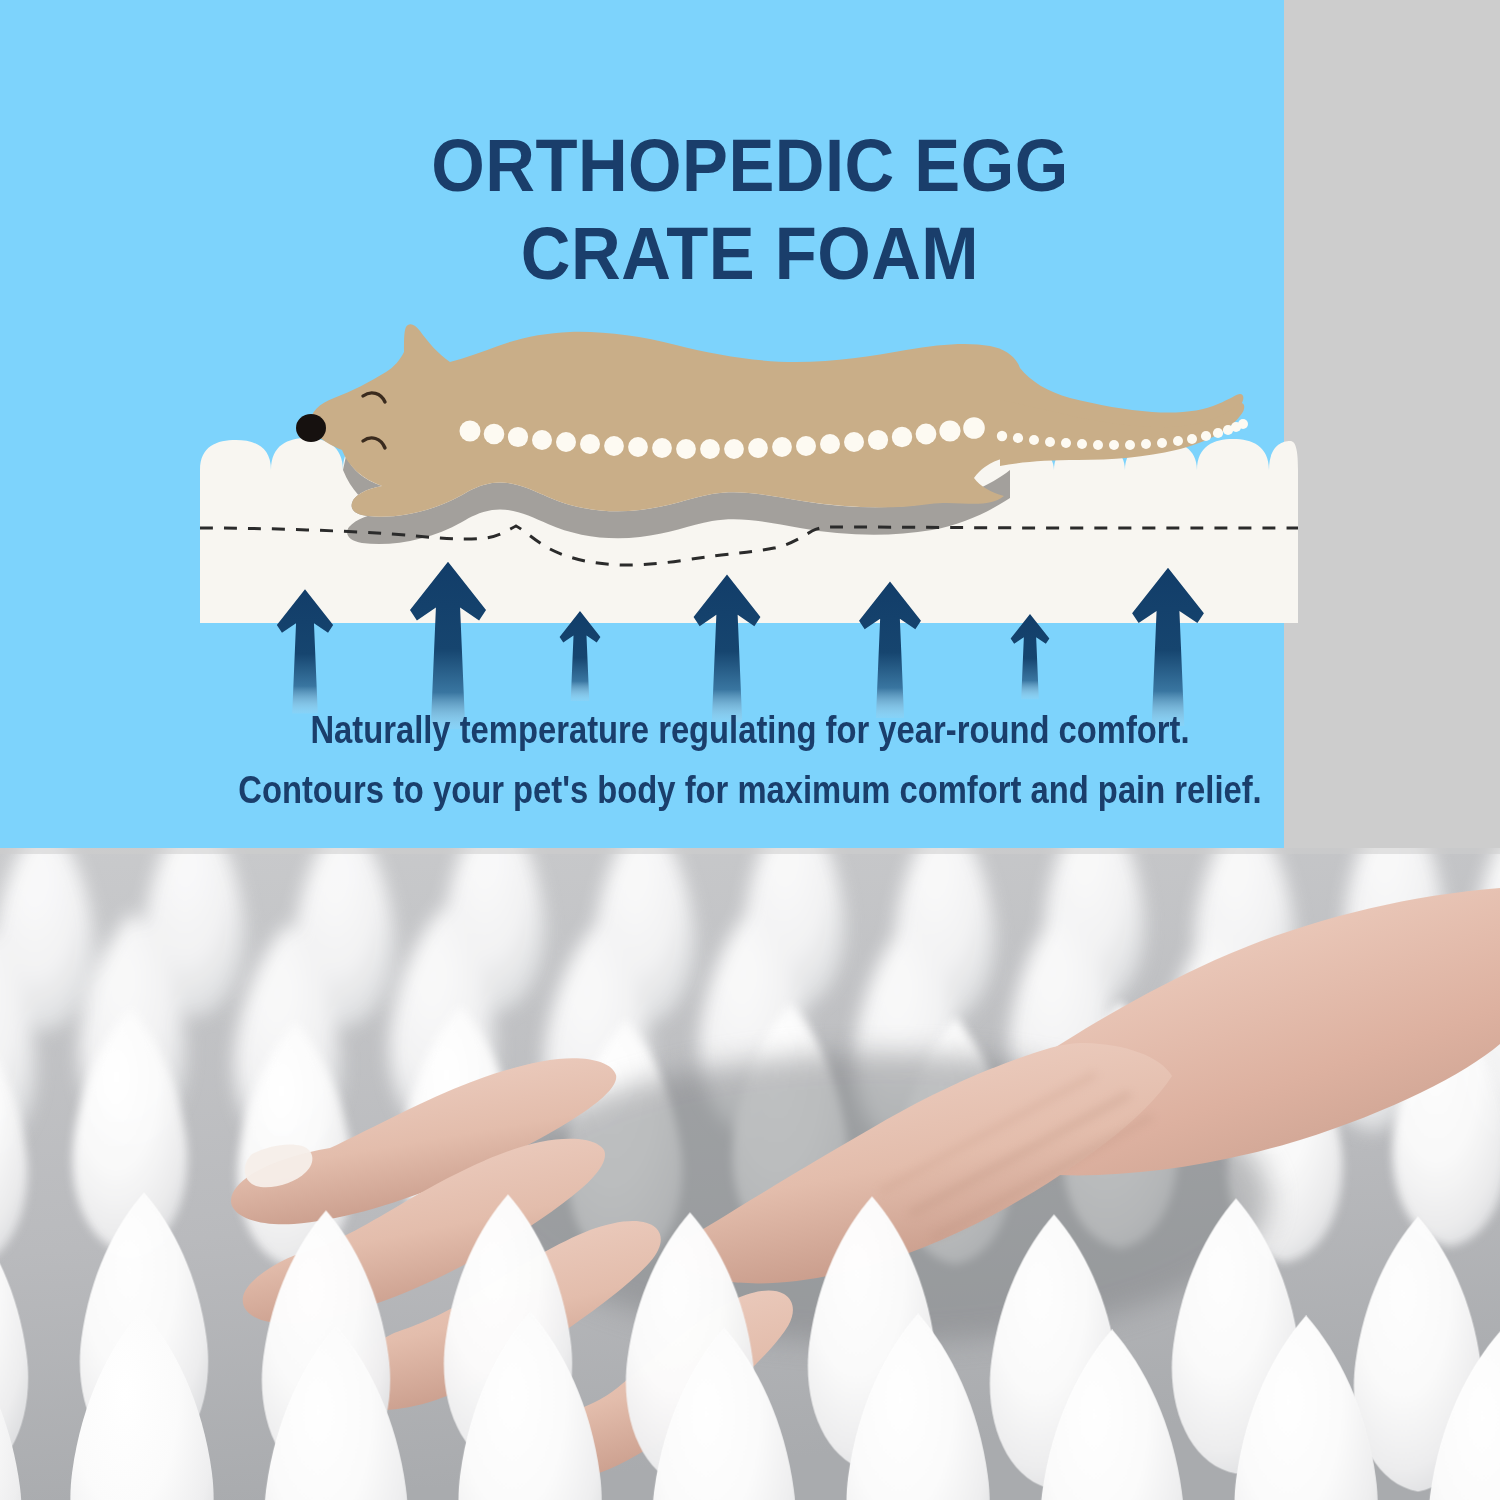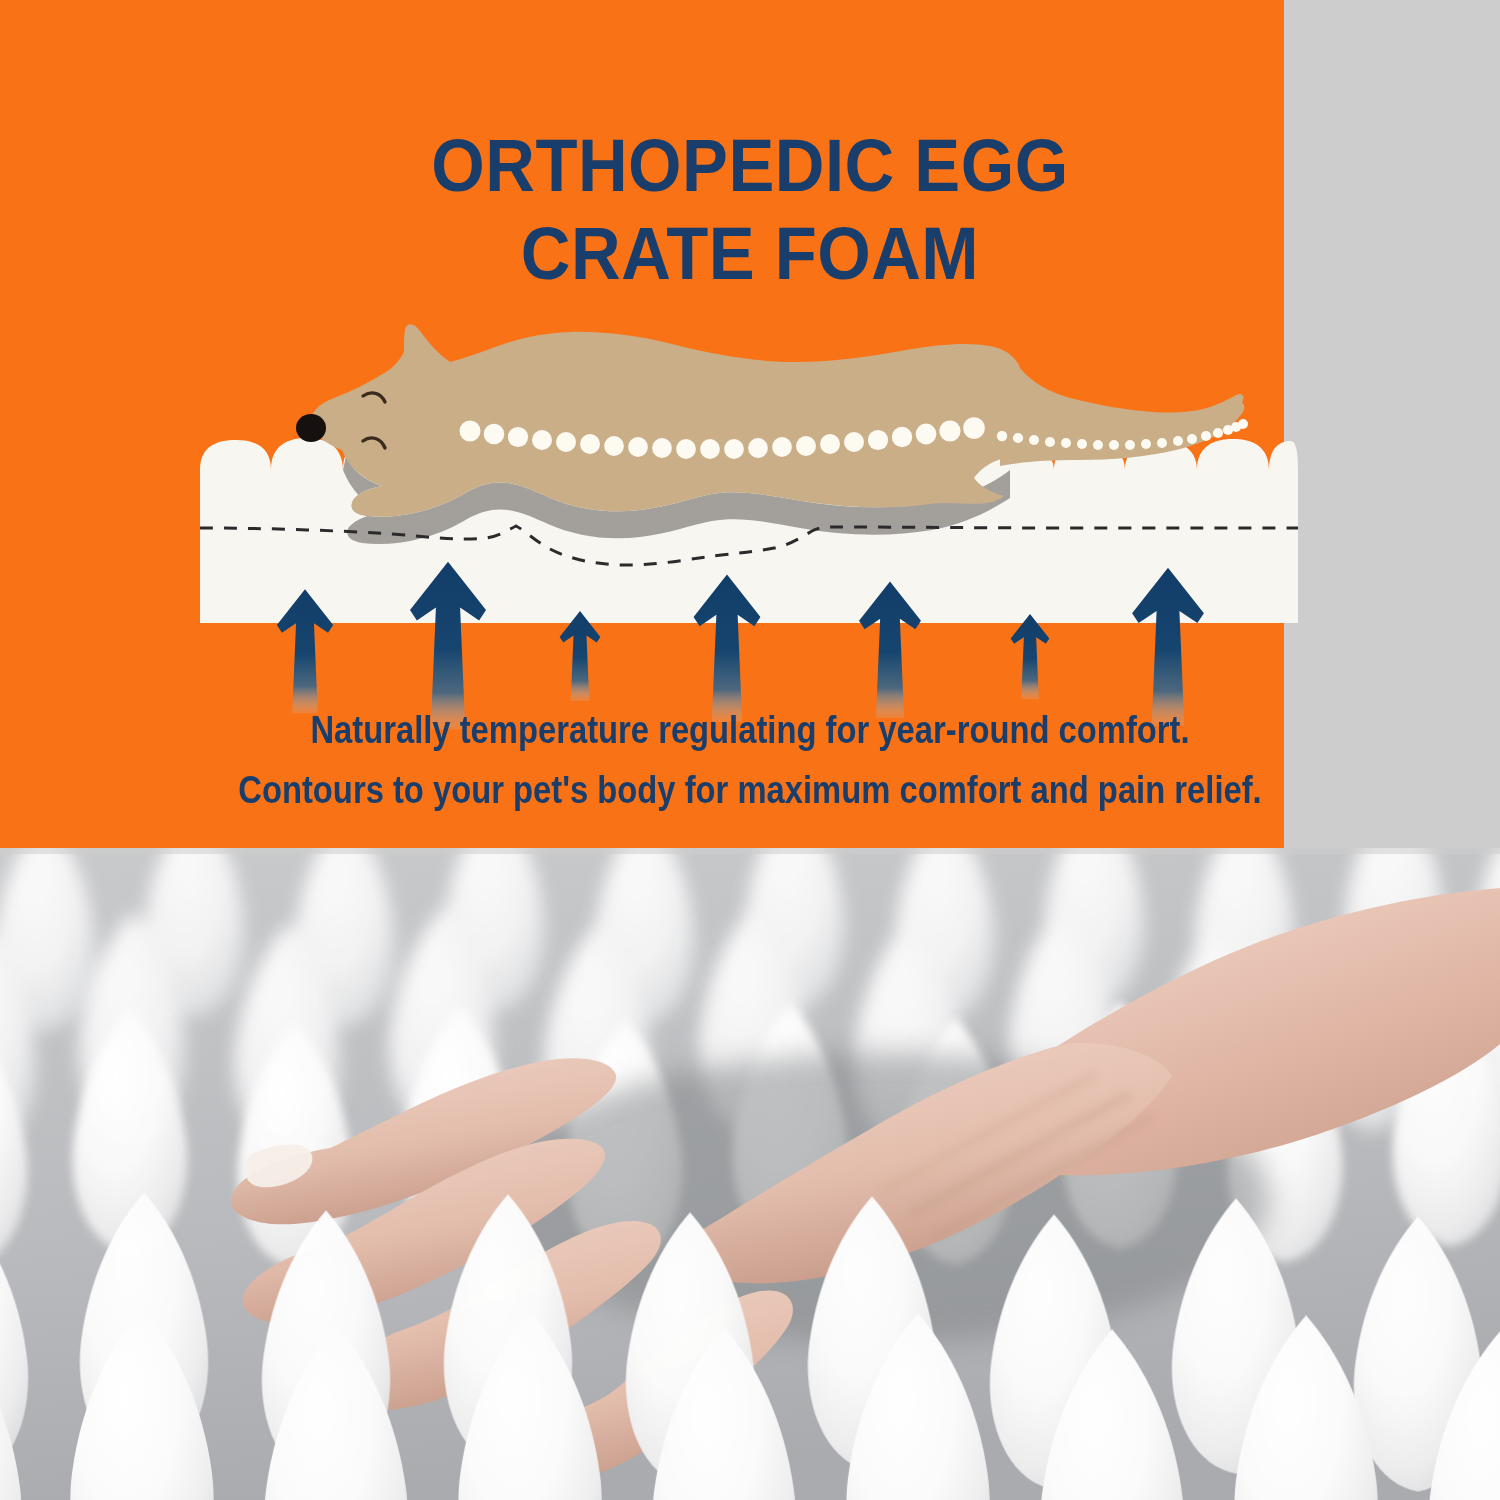--- a/index.html
+++ b/index.html
@@ -8,21 +8,21 @@
     background:#cdcdcd;
     font-family:"Liberation Sans", sans-serif;
     overflow:hidden;
     position:relative;
   }
   #stage{position:relative;width:1500px;height:1500px;}
 
   
   #info-panel{
     position:absolute;left:0;top:0;width:1284px;height:848px;
-    background:#f97316;
+    background:#7dd3fc;
   }
   #heading{
     position:absolute;left:0;top:72px;width:1500px;
     text-align:center;
     color:#1a3e6b;
     font-family:"Liberation Sans", sans-serif;
     font-weight:bold;
     font-size:74px;
     line-height:88px;
     letter-spacing:0.5px;

